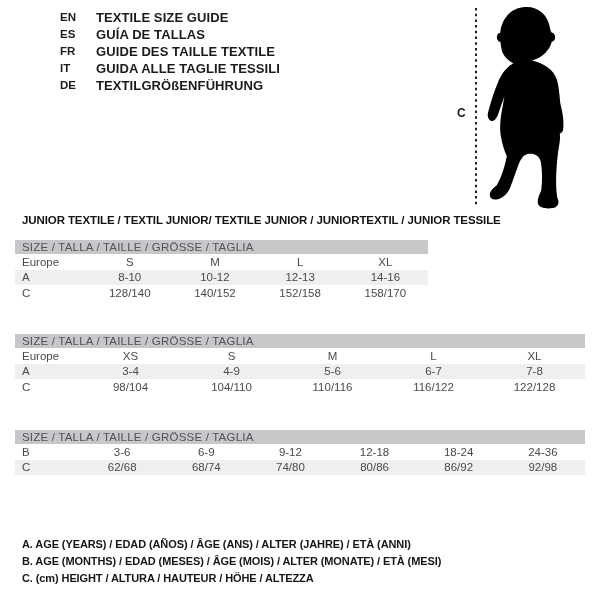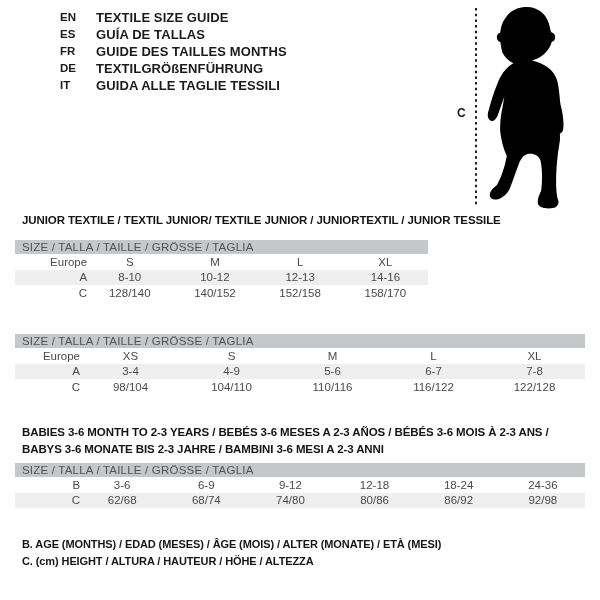--- a/index.html
+++ b/index.html
@@ -30,50 +30,50 @@
   .sec-babies{top:424px;}
   .sec-babies .sec-title{line-height:16.5px;}
 
   
   .size-table{border-collapse:collapse;table-layout:fixed;margin-left:15px;}
   .sec-junior  .size-table{margin-top:13px;width:413px;}
   .sec-children .size-table{margin-top:14px;width:570px;}
   .sec-babies  .size-table{margin-top:6px;width:570px;}
   .size-table td{font-size:11.5px;color:#4a4a4c;text-align:center;height:15.5px;padding:0;white-space:nowrap;}
   .size-table td.bar{background:#c6c7c9;color:#515257;text-align:left;padding-left:7px;height:14px;letter-spacing:.2px;}
-  .size-table td.lbl{text-align:right;padding-left:7px;}
+  .size-table td.lbl{text-align:left;padding-left:7px;}
   .r-shade td{background:#efeff0;}
 
   
   .legend{position:absolute;left:22px;top:536px;}
   .legend div{font-weight:bold;font-size:11px;color:#161616;line-height:17px;letter-spacing:-.1px;white-space:nowrap;}
 </style>
 </head>
 <body>
 
 <div class="lang-block">
   <div class="lang-row">
     <span class="lang-code">EN</span>
     <span class="lang-label">TEXTILE SIZE GUIDE</span>
   </div>
   <div class="lang-row">
     <span class="lang-code">ES</span>
     <span class="lang-label">GUÍA DE TALLAS</span>
   </div>
   <div class="lang-row">
     <span class="lang-code">FR</span>
-    <span class="lang-label">GUIDE DES TAILLES MONTHS</span>
+    <span class="lang-label">GUIDE DES TAILLE TEXTILE</span>
+  </div>
+  <div class="lang-row">
+    <span class="lang-code">IT</span>
+    <span class="lang-label">GUIDA ALLE TAGLIE TESSILI</span>
   </div>
   <div class="lang-row">
     <span class="lang-code">DE</span>
     <span class="lang-label">TEXTILGRÖßENFÜHRUNG</span>
-  </div>
-  <div class="lang-row">
-    <span class="lang-code">IT</span>
-    <span class="lang-label">GUIDA ALLE TAGLIE TESSILI</span>
   </div>
 </div>
 
 <div class="figure">
   <svg width="160" height="215" viewBox="0 0 160 215">
     <line x1="36" y1="8" x2="36" y2="207" stroke="#1f1f1f" stroke-width="2" stroke-dasharray="2.5 3.2"></line>
     <path fill="#000000" transform="translate(28,4)" d="
       M57,3
       C69,2 80,10 82,24
       C82.4,26.5 83,27.6 83.6,28.6
@@ -191,24 +191,20 @@
       <td>104/110</td>
       <td>110/116</td>
       <td>116/122</td>
       <td>122/128</td>
     </tr>
   </tbody>
     </table>
 </div>
 
 <div class="section sec-babies">
-  <div class="sec-title">
-    <div>BABIES 3-6 MONTH TO 2-3 YEARS / BEBÉS 3-6 MESES A 2-3 AÑOS / BÉBÉS 3-6 MOIS À 2-3 ANS /</div>
-    <div>BABYS 3-6 MONATE BIS 2-3 JAHRE / BAMBINI 3-6 MESI A 2-3 ANNI</div>
-  </div>
   <table class="size-table">
     <colgroup>
         <col style="width:65px">
         <col style="width:84px">
         <col style="width:84px">
         <col style="width:84px">
         <col style="width:84px">
         <col style="width:84px">
         <col style="width:84px">
       </colgroup>
@@ -232,15 +228,16 @@
       <td>74/80</td>
       <td>80/86</td>
       <td>86/92</td>
       <td>92/98</td>
     </tr>
   </tbody>
     </table>
 </div>
 
 <div class="legend">
+  <div>A. AGE (YEARS) / EDAD (AÑOS) / ÂGE (ANS) / ALTER (JAHRE) / ETÀ (ANNI)</div>
   <div>B. AGE (MONTHS) / EDAD (MESES) / ÂGE (MOIS) / ALTER (MONATE) / ETÀ (MESI)</div>
   <div>C. (cm) HEIGHT / ALTURA / HAUTEUR / HÖHE / ALTEZZA</div>
 </div>
 
 </body></html>

